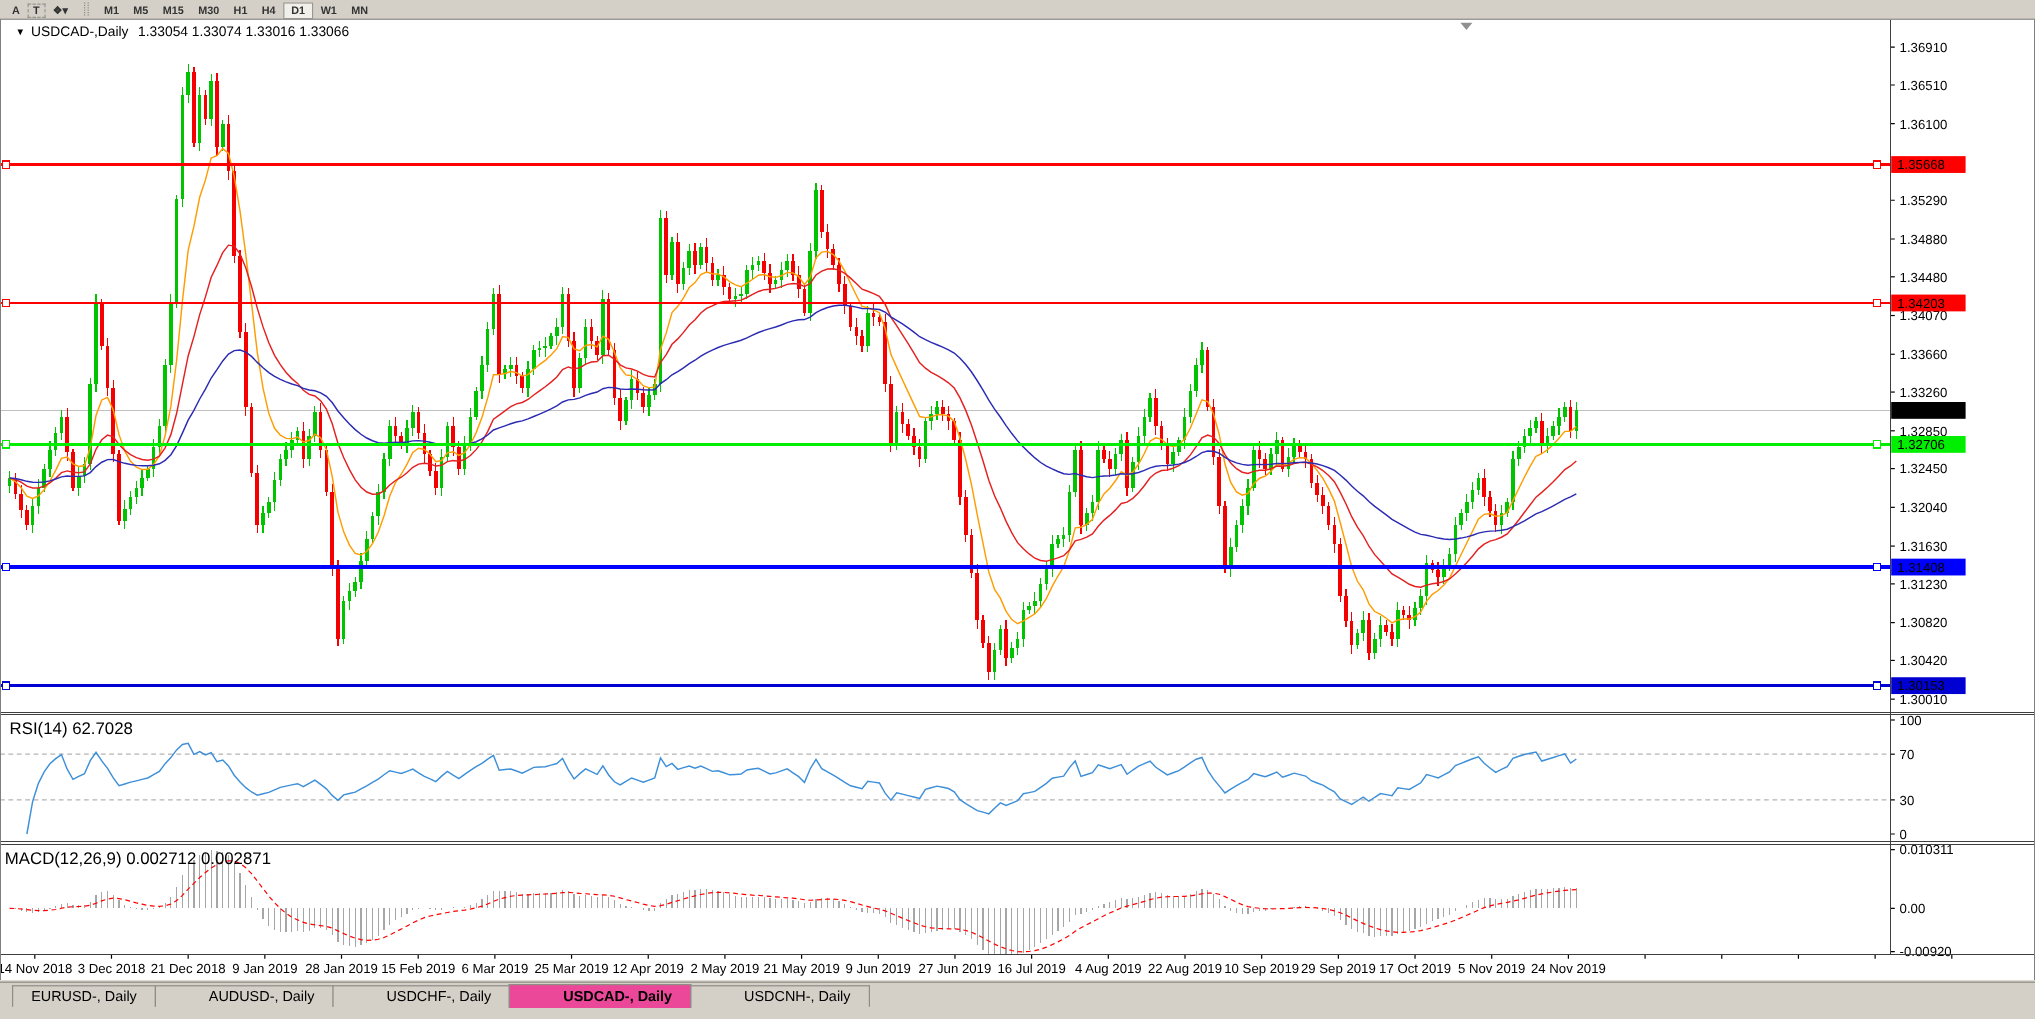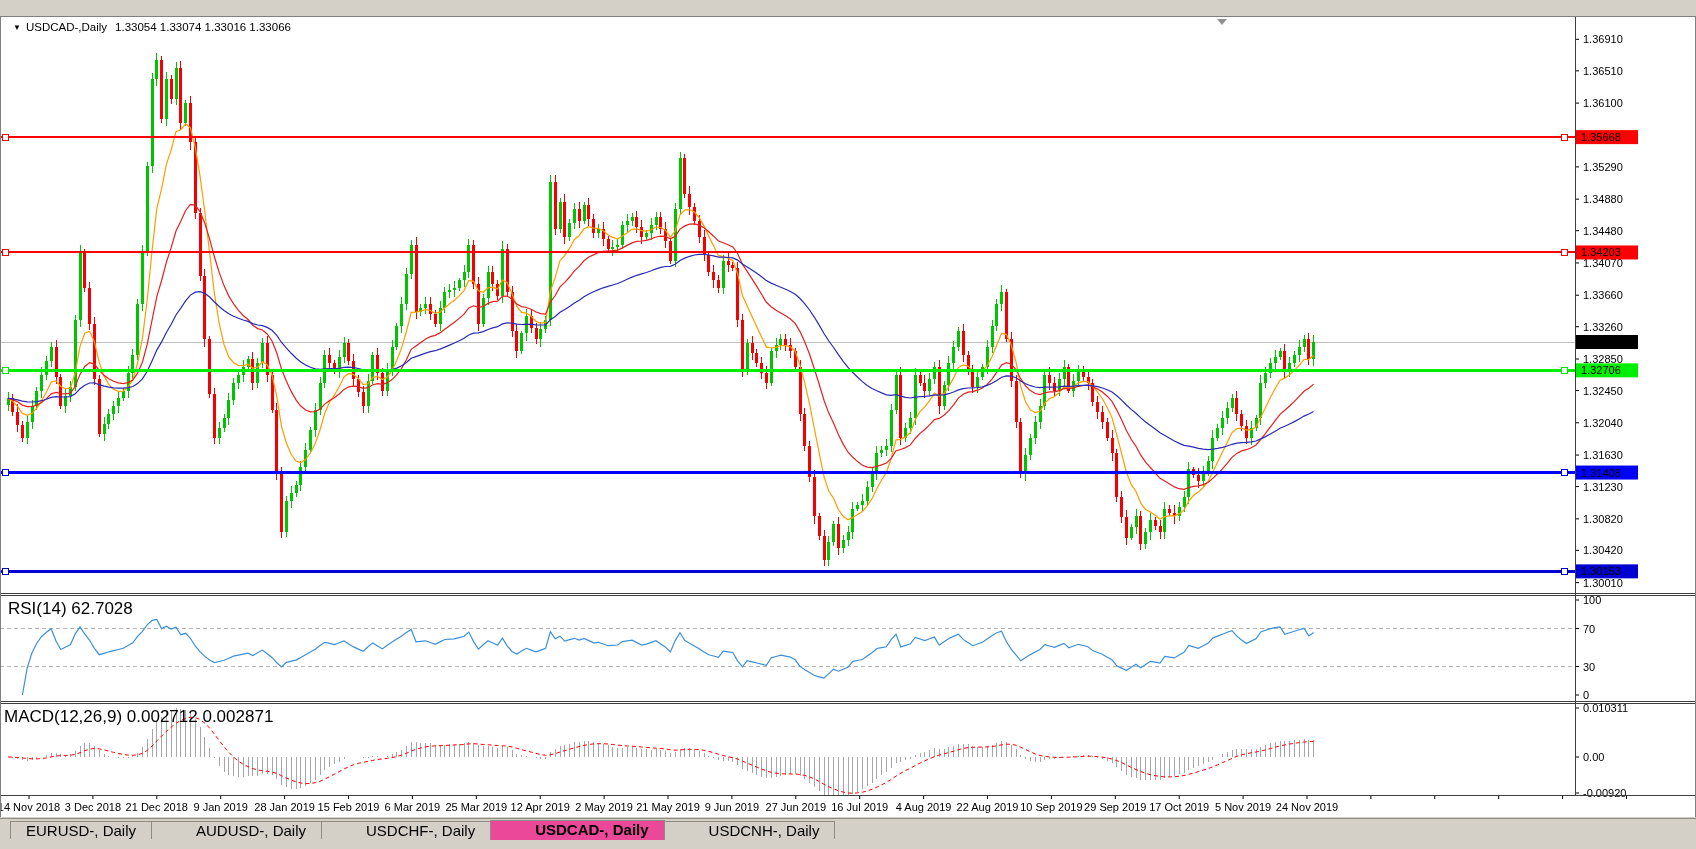--- a/index.html
+++ b/index.html
@@ -12,38 +12,43 @@
   .tbtn{font-size:9px;font-weight:bold;color:#333;padding:1px 6px;line-height:11px;cursor:default;}
   .tbtn.dashedbox{border:1px dashed #9a9792;padding:0 4px;}
   .tbtn.active{background:#f1efe9;border:1px solid #9a9792;}
   .grip{width:2px;height:11px;border-left:1px dotted #8f8c85;border-right:1px dotted #8f8c85;margin:0 7px;}
   
   #chart-svg{position:absolute;top:16px;left:0;}
   svg text{font-family:"Liberation Sans",sans-serif;font-size:11px;fill:#000;}
   .chart-title{position:absolute;top:21px;left:13px;font-size:11.5px;color:#000;pointer-events:none;text-align:center;}
   .chart-title .tri{font-size:8px;margin-right:5px;vertical-align:1px;}
   .chart-title .ohlc{margin-left:8px;}
-  .pane-label{position:absolute;font-size:17px;color:#000;pointer-events:none;}
+  .pane-label{position:absolute;font-size:14px;color:#000;pointer-events:none;}
   #rsi-label{top:599px;left:8px;}
   #macd-label{top:707px;left:4px;}
   
   .tabbar{position:absolute;top:818px;left:0;width:1696px;height:31px;background:#d4d0c8;
           border-top:1px solid #8f8c85;display:flex;align-items:flex-start;
           padding:2px 0 0 10px;box-sizing:border-box;}
-  .tab{height:17px;line-height:17px;padding:0 15px;font-size:15px;color:#000;
+  .tab{height:17px;line-height:17px;padding:0 15px;font-size:12px;color:#000;
        background:#d4d0c8;border:1px solid #8f8c85;border-bottom:none;cursor:default;text-align:center;}
   .tab + .tab{margin-left:-1px;padding-left:44px;}
   .tab.active{background:#ec4899;font-weight:bold;height:19px;line-height:18px;
               margin-top:-1px;position:relative;z-index:2;}
 </style>
 </head>
 <body>
 
 <div id="app">
 
+  <div class="toolbar">
+    <span id="tool-buttons"><span class="tbtn">A</span><span class="tbtn dashedbox">T</span><span class="tbtn">❖▾</span></span>
+    <span class="grip"></span>
+    <span id="tf-buttons"><span class="tbtn">M1</span><span class="tbtn">M5</span><span class="tbtn">M15</span><span class="tbtn">M30</span><span class="tbtn">H1</span><span class="tbtn">H4</span><span class="tbtn active">D1</span><span class="tbtn">W1</span><span class="tbtn">MN</span></span>
+  </div>
 
   <svg id="chart-svg" width="1696" height="801" viewBox="0 16 1696 801">
       <rect x="0" y="16" width="1696" height="801" fill="#ffffff"></rect>
       <defs>
         <clipPath id="clipMain">
           <rect x="0" y="17" width="1575" height="576"></rect>
         </clipPath>
         <clipPath id="clipRsi">
           <rect x="0" y="595" width="1575" height="106"></rect>
         </clipPath>

